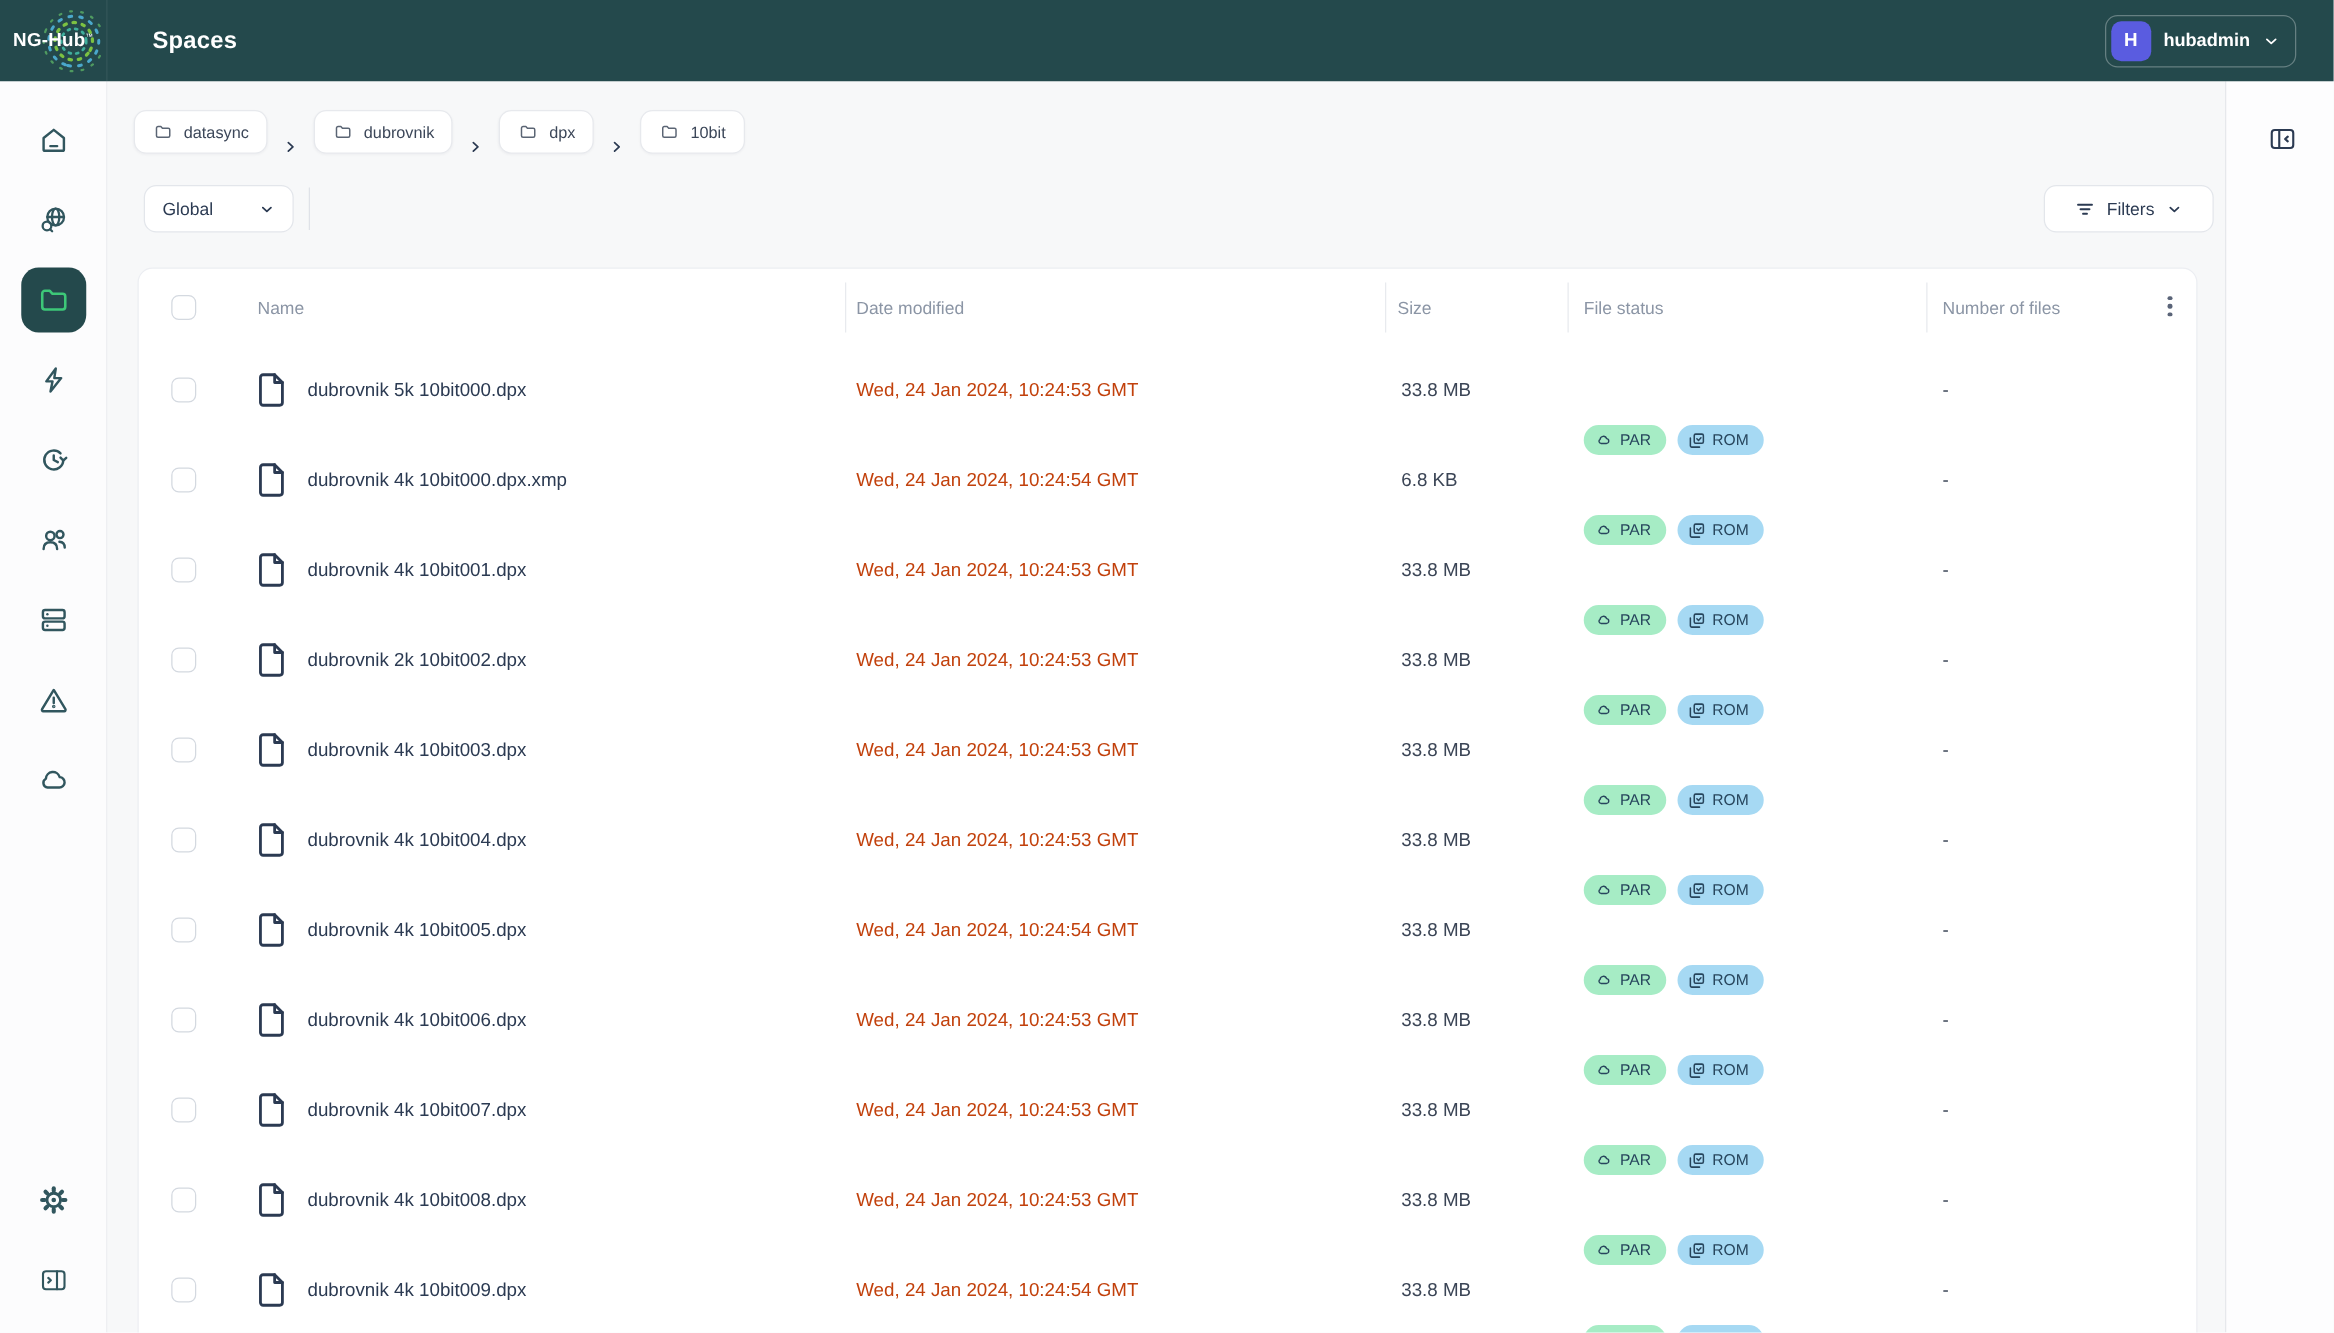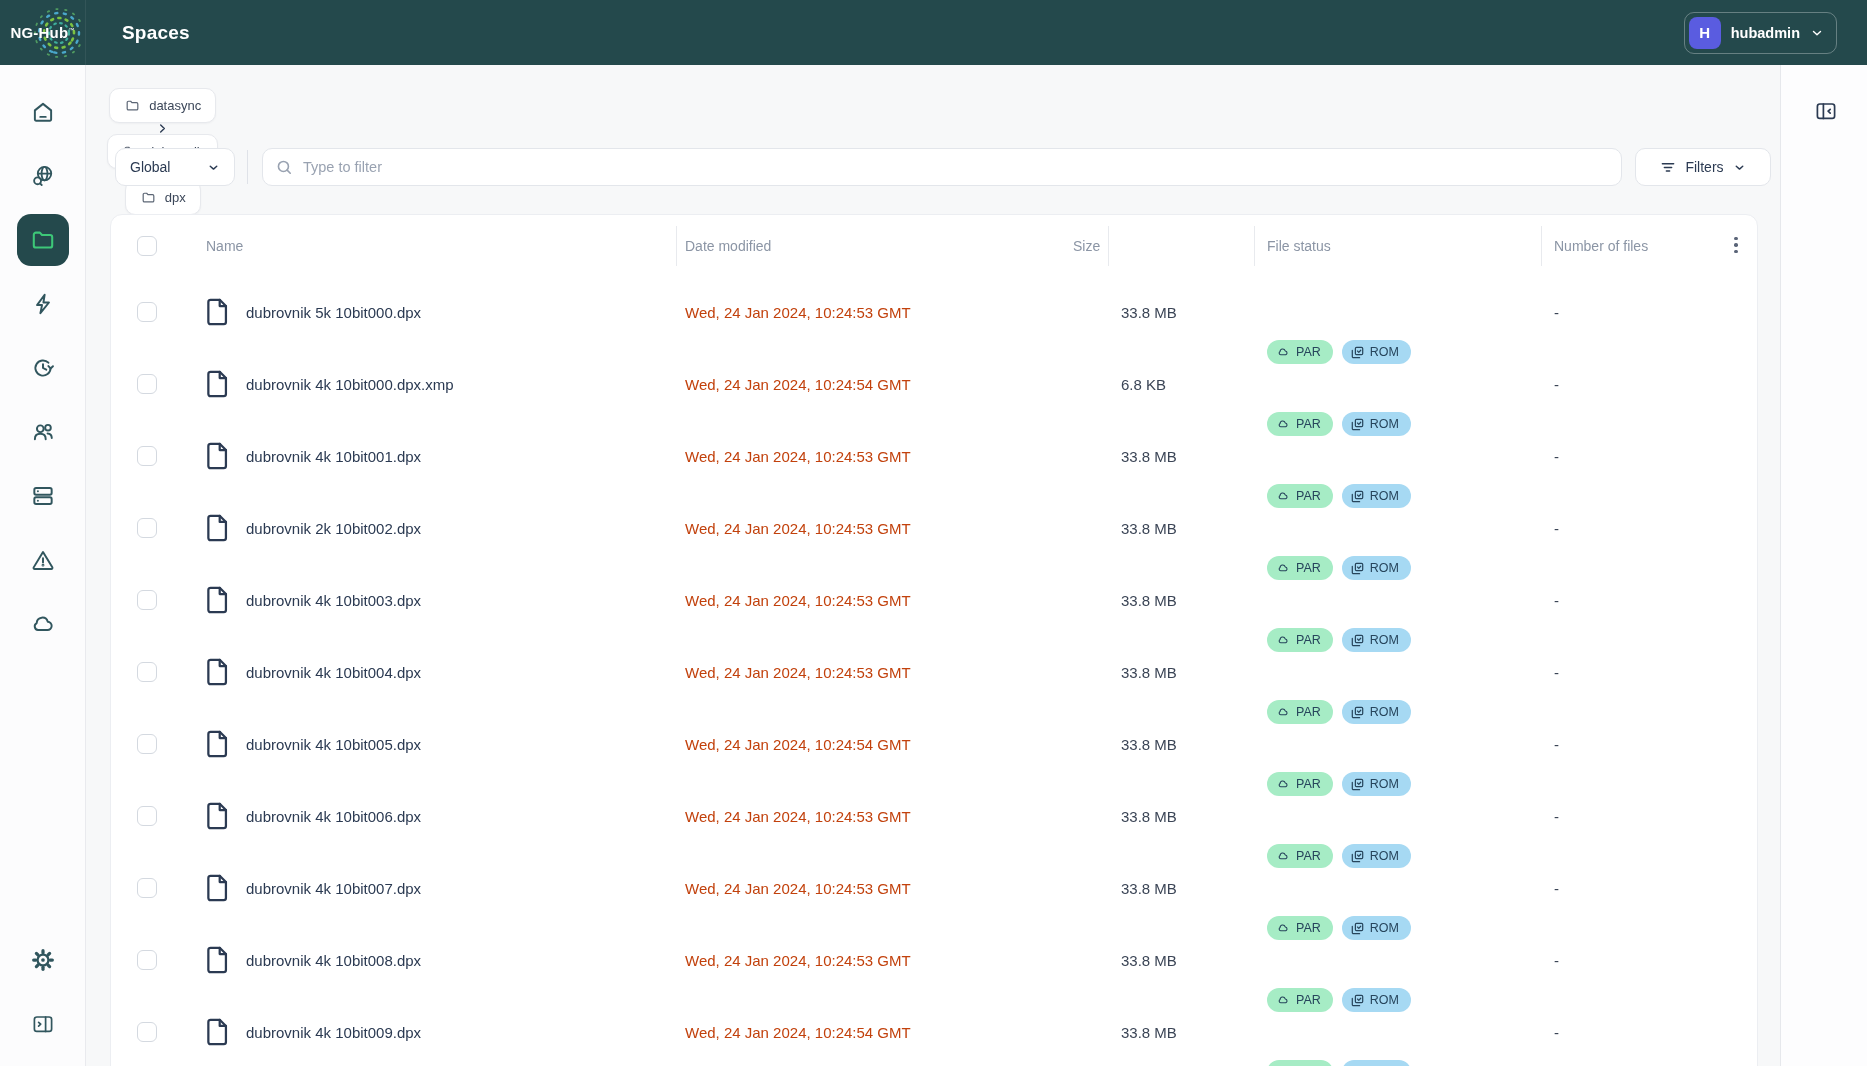--- a/index.html
+++ b/index.html
@@ -25,39 +25,39 @@
   .nav-item.active { background:#24494c; color:#3dc878; }
 
   
   .rightrail { position:absolute; top:65px; right:0; width:87px; bottom:0; background:#fdfdfe; border-left:1px solid #e6e8ec; }
   .rail-collapse { position:absolute; left:33px; top:34px; color:#2b3a52; cursor:pointer; }
 
   
   .main { position:absolute; left:86px; top:65px; right:87px; bottom:0; background:#f7f8f9; }
 
   
-  .breadcrumb { position:absolute; left:21px; top:23px; display:flex; align-items:center;flex-direction:column; }
+  .breadcrumb { position:absolute; left:21px; top:23px; display:flex; align-items:flex-end; }
   .crumb { display:flex; align-items:center; gap:8px; height:35px; padding:0 14px; background:#fff; border:1px solid #e7e9ed; border-radius:10px; box-shadow:0 1px 2px rgba(20,30,50,0.04); cursor:pointer; color:#3c4759; font-size:13px; white-space:nowrap; }
   .crumb svg { color:#5b6574; flex:none; }
   .crumb-sep { margin:0 13px; color:#2b3a52; display:flex; }
 
   
   .scope-select { position:absolute; left:29px; top:83px; width:120px; height:38px; background:#fff; border:1px solid #e3e6eb; border-radius:10px; display:flex; align-items:center; justify-content:space-between; padding:0 14px; font-size:14px; color:#2b3a52; font-weight:500; cursor:pointer; }
   .toolbar-divider { position:absolute; left:161px; top:85px; width:1px; height:34px; background:#dfe2e8; }
   .search-box { position:absolute; left:176px; top:83px; width:1360px; height:38px; background:#fff; border:1px solid #e3e6eb; border-radius:10px; display:flex; align-items:center; padding:0 13px; gap:10px; }
   .search-box svg { color:#99a2b1; flex:none; }
   .search-input { border:none; outline:none; flex:1; font-size:14.5px; color:#2b3a52; font-family:"Liberation Sans", sans-serif; background:transparent; }
   .search-input::placeholder { color:#99a2b1; }
   .filters-btn { position:absolute; left:1549px; top:83px; width:136px; height:38px; background:#fff; border:1px solid #e3e6eb; border-radius:10px; display:flex; align-items:center; justify-content:center; gap:9px; font-size:14px; color:#2b3a52; font-weight:500; cursor:pointer; }
 
   
   .card { position:absolute; left:24px; top:149px; width:1648px; height:1000px; background:#fff; border:1px solid #eceef2; border-radius:12px 12px 0 0; }
   .thead { position:relative; height:61px; }
   .th { position:absolute; top:50%; transform:translateY(-50%); font-size:14px; color:#8b95a5; white-space:nowrap; }
-  .th-name { left:95px; } .th-date { left:574px; } .th-size { left:962px; } .th-status { left:1156px; } .th-files { left:1443px; }
+  .th-name { left:95px; } .th-date { left:574px; } .th-size { left:1007px; } .th-status { left:1156px; } .th-files { left:1443px; }
   .col-div { position:absolute; top:11px; height:40px; width:1px; background:#e8eaee; }
   .cd1{left:565px;} .cd2{left:997px;} .cd3{left:1143px;} .cd4{left:1430px;}
   .dots-menu { position:absolute; left:1616px; top:16px; width:18px; height:28px; display:flex; flex-direction:column; align-items:center; justify-content:center; gap:3px; cursor:pointer; }
   .dots-menu i { width:3.5px; height:3.5px; border-radius:50%; background:#5a6478; }
 
   .cb { width:20px; height:20px; border:1.5px solid #d4d9e0; border-radius:6px; background:#fff; display:inline-block; cursor:pointer; }
   .thead .cb { position:absolute; left:26px; top:50%; transform:translateY(-50%); }
 
   .tbody { position:relative; }
   .trow { position:relative; height:72px; cursor:pointer; }
@@ -271,27 +271,20 @@
   </div>
 </div>
 
     <div class="scope-select">
       <span>Global</span>
       <svg width="13" height="13" viewBox="0 0 24 24" fill="none" stroke="#2b3a52">
           <polyline points="6,9.5 12,15 18,9.5" stroke-width="2.6" stroke-linecap="round" stroke-linejoin="round"></polyline>
         </svg>
     </div>
     <div class="toolbar-divider"></div>
-    <div class="search-box">
-      <svg width="17" height="17" viewBox="0 0 16 16" fill="none" stroke="currentColor" stroke-width="1.5" stroke-linecap="round">
-          <circle cx="7" cy="7" r="4.7"></circle>
-          <line x1="10.5" y1="10.5" x2="13.4" y2="13.4"></line>
-        </svg>
-      <input class="search-input" type="text" placeholder="Type to filter" style="">
-    </div>
     <div class="filters-btn">
       <svg width="16" height="16" viewBox="0 0 20 20" fill="none" stroke="#2b3a52" stroke-width="1.9" stroke-linecap="round">
           <line x1="3" y1="6" x2="17" y2="6"></line>
           <line x1="5.5" y1="10.5" x2="14.5" y2="10.5"></line>
           <line x1="8" y1="15" x2="12" y2="15"></line>
         </svg>
       <span>Filters</span>
       <svg width="13" height="13" viewBox="0 0 24 24" fill="none" stroke="#2b3a52">
           <polyline points="6,9.5 12,15 18,9.5" stroke-width="2.6" stroke-linecap="round" stroke-linejoin="round"></polyline>
         </svg>

